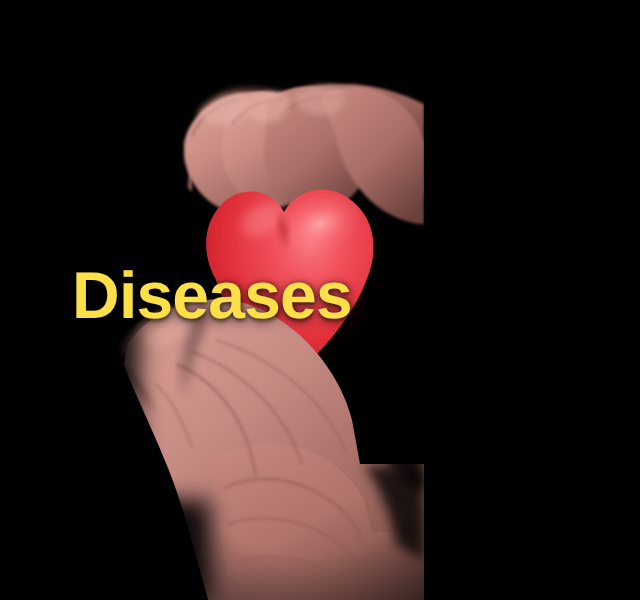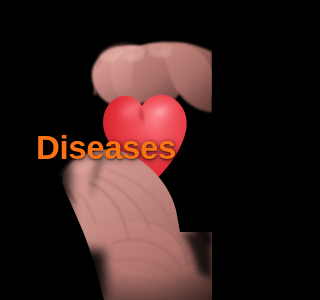--- a/index.html
+++ b/index.html
@@ -39,21 +39,21 @@
     align-items: center;
     justify-content: center;
     pointer-events: none;
   }
   .caption-text {
     font-family: "Liberation Sans", sans-serif;
     font-weight: bold;
     font-size: 33px;
     line-height: 1;
     letter-spacing: -0.4px;
-    color: #f97316;
+    color: #fde047;
     text-shadow:
       0 1px 2px rgba(0,0,0,0.55),
       0 2px 6px rgba(0,0,0,0.45),
       1px 0 3px rgba(0,0,0,0.35);
     white-space: nowrap;
   }
 </style>
 </head>
 <body>
 

